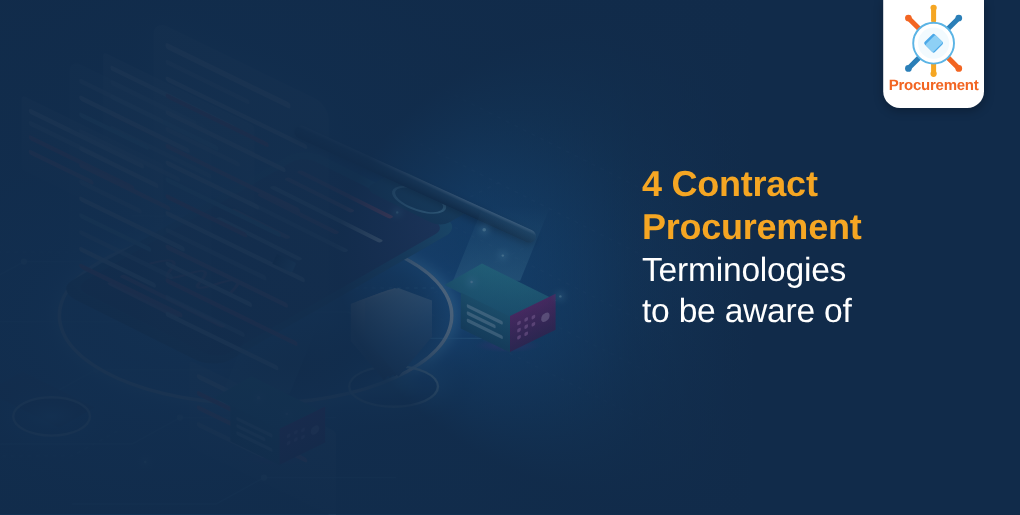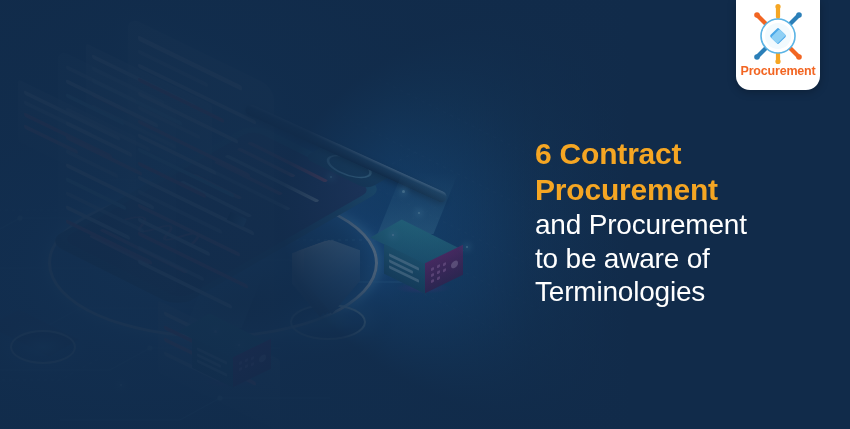--- a/index.html
+++ b/index.html
@@ -423,25 +423,24 @@
   <div class="spark" style="left:392px;top:234px;width:2px;height:2px;"></div>
   <div class="spark" style="left:214px;top:330px;width:3px;height:3px;"></div>
   <div class="spark" style="left:238px;top:344px;width:2px;height:2px;"></div>
   <div class="spark" style="left:330px;top:176px;width:2px;height:2px;"></div>
   <div class="spark" style="left:466px;top:246px;width:2px;height:2px;"></div>
   <div class="spark" style="left:120px;top:384px;width:2px;height:2px;"></div>
 
   <div class="bg-vignette"></div>
 
   <div id="headline">
-    <span class="hl">6 Contract</span>
+    <span class="hl">4 Contract</span>
     <span class="hl">Procurement</span>
-    <span class="sl">and Procurement</span>
+    <span class="sl">Terminologies</span>
     <span class="sl">to be aware of</span>
-    <span class="sl">Terminologies</span>
   </div>
 
   <div id="logo-card">
     <div class="logo-mark">
       <svg viewBox="0 0 66 64" width="66" height="64">
 
         <g stroke-linecap="round">
 
           <line x1="33" y1="4" x2="33" y2="14" stroke="#f5a623" stroke-width="4.2"></line>
           <circle cx="33" cy="3.5" r="2.6" fill="#f5a623"></circle>

